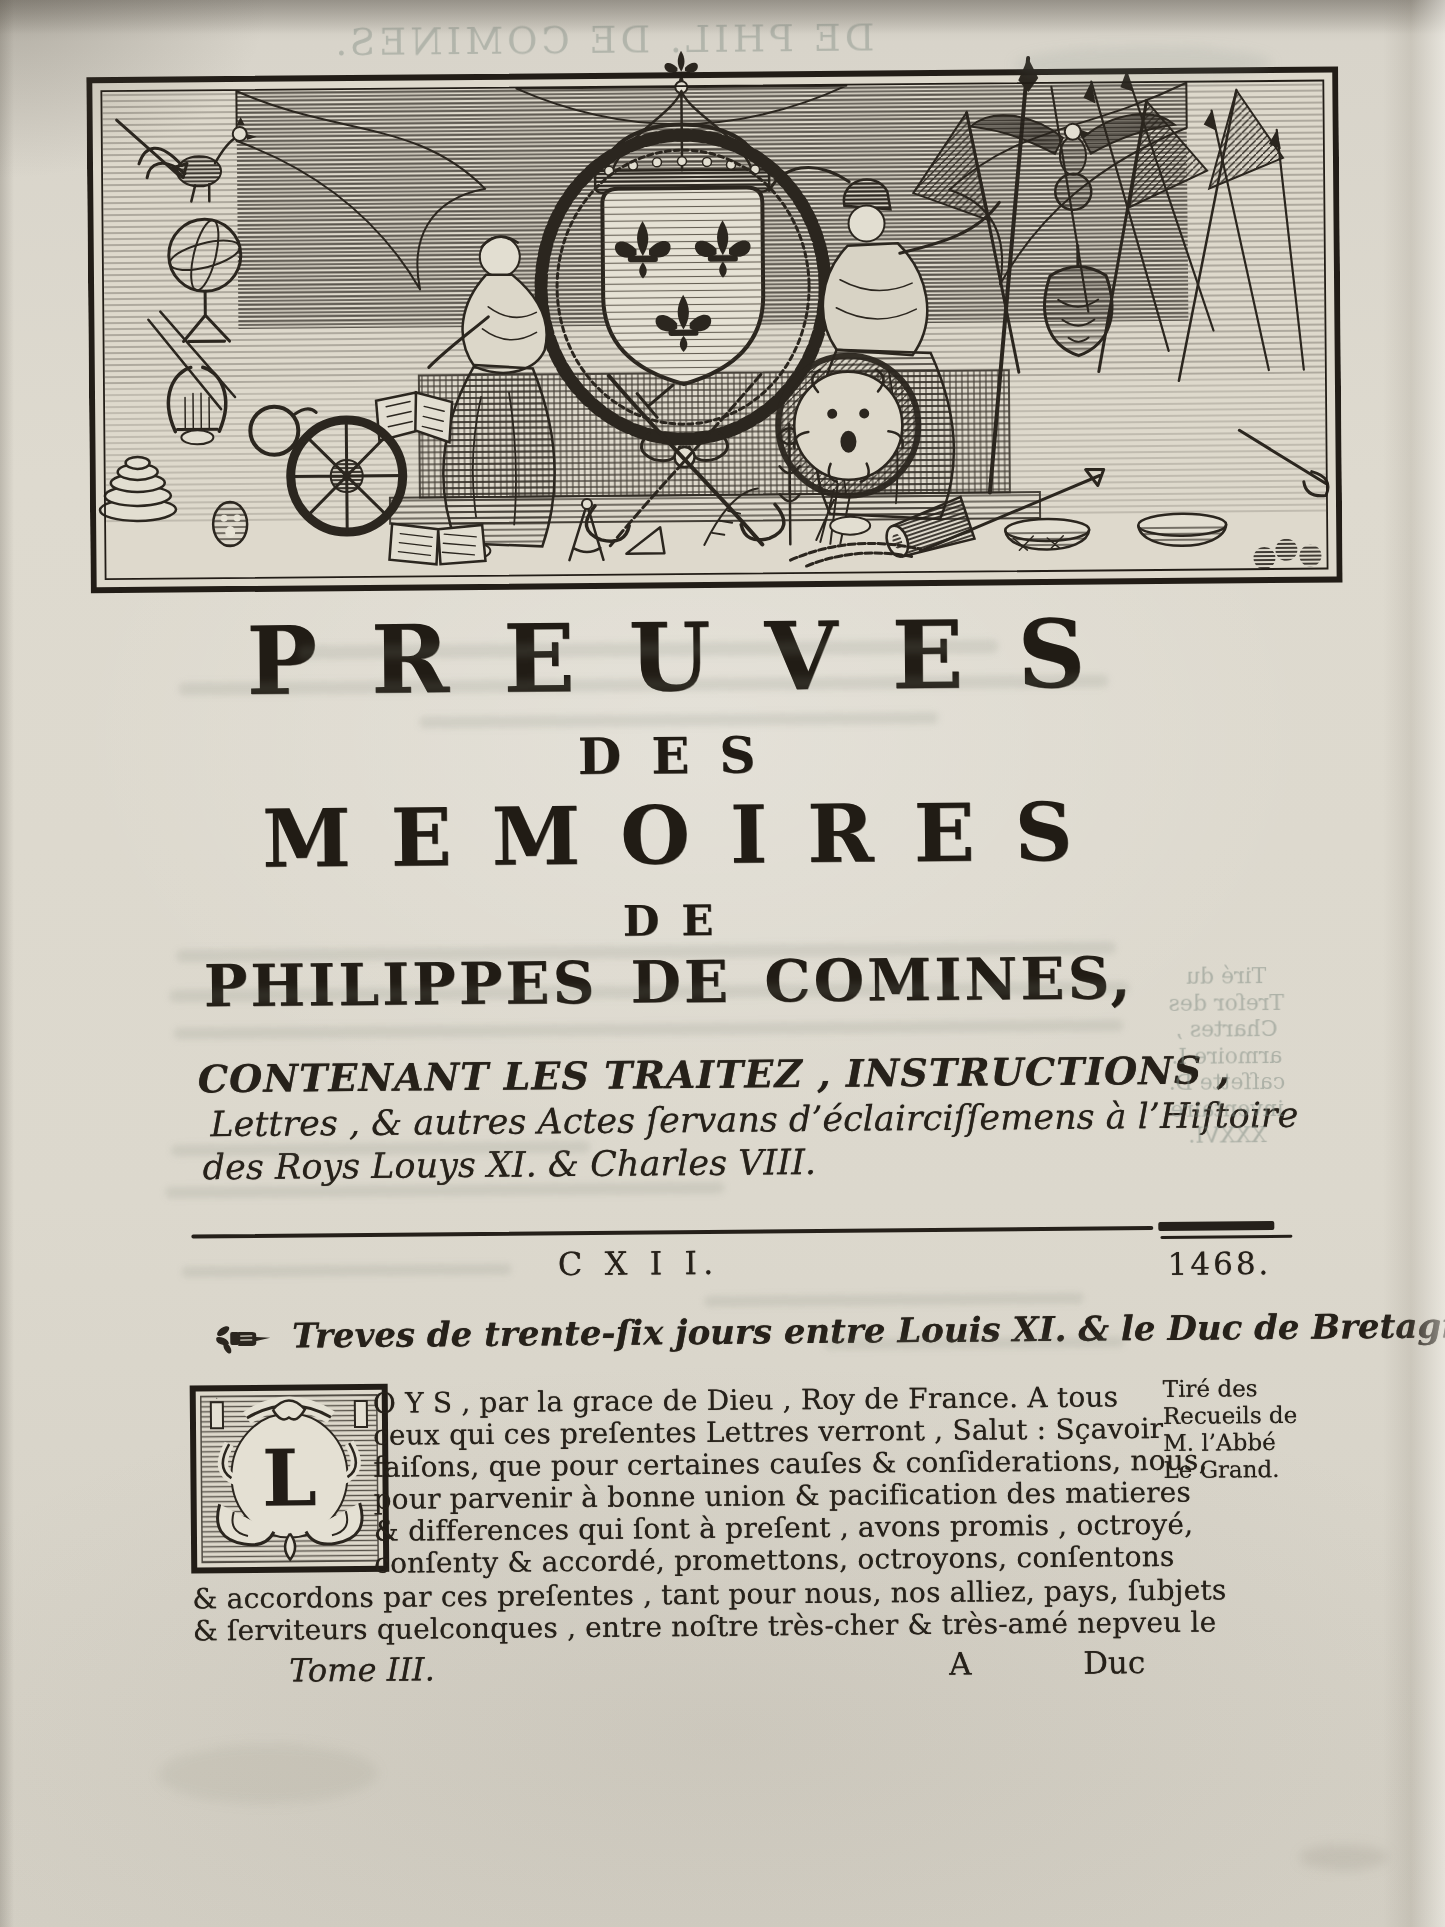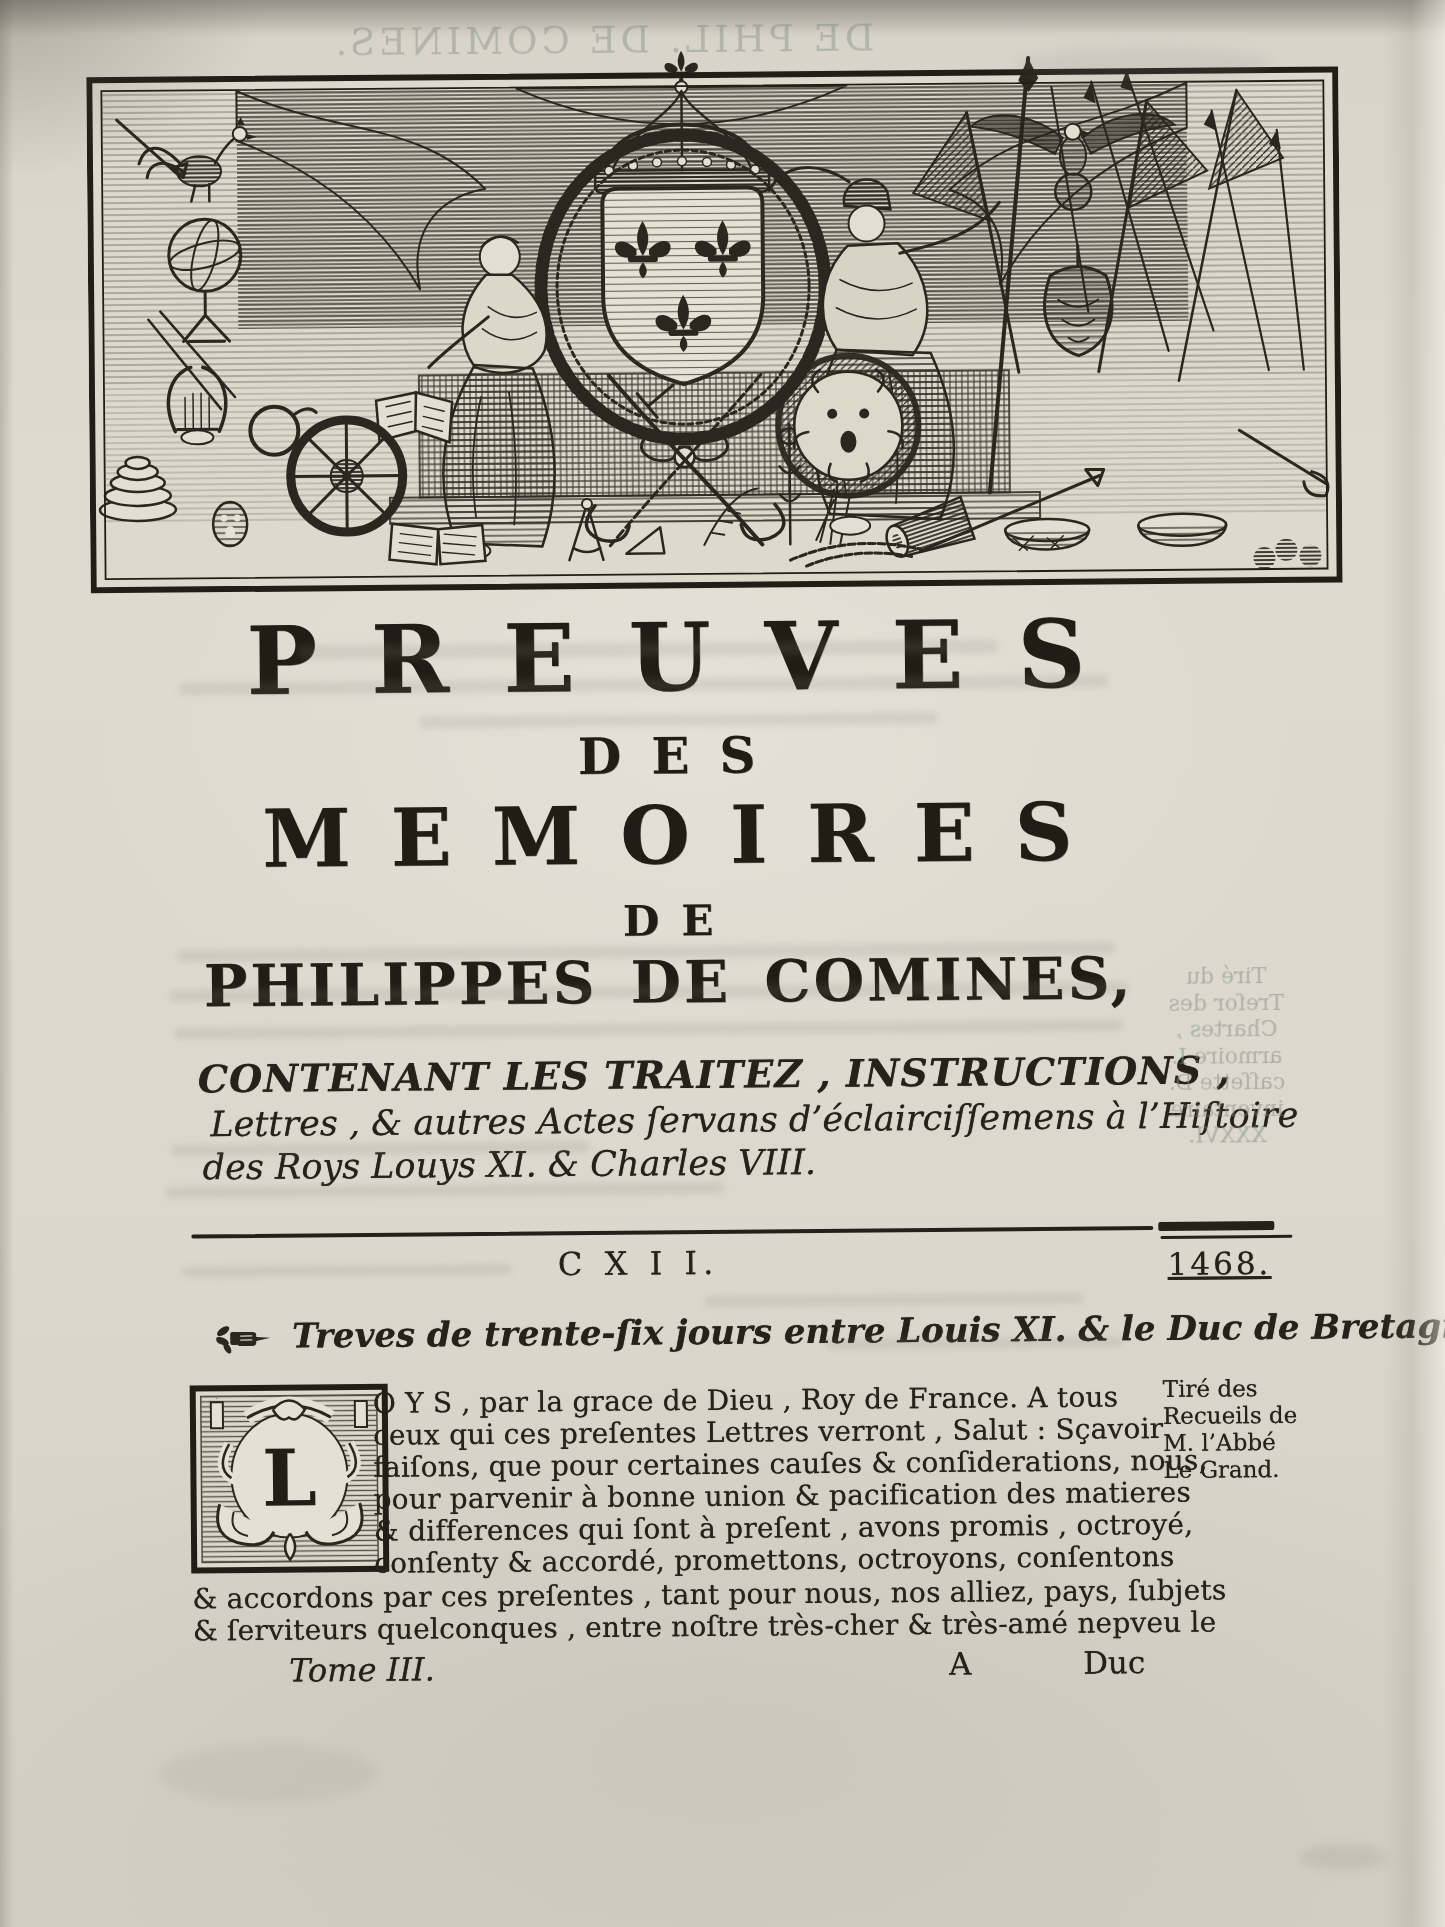--- a/index.html
+++ b/index.html
@@ -276,21 +276,21 @@
 
     <div class="abs it ink" style="left:196px;top:1052px;font-size:38px;font-weight:bold;letter-spacing:1px;">CONTENANT LES TRAITEZ , INSTRUCTIONS ,</div>
     <div class="abs it ink" style="left:208px;top:1100px;font-size:35px;">Lettres , &amp; autres Actes ſervans d’éclairciſſemens à l’Hiſtoire</div>
     <div class="abs it ink" style="left:200px;top:1143px;font-size:35px;">des Roys Louys XI. &amp; Charles VIII.</div>
 
     <div class="rule" style="left:188px;top:1230px;width:962px;height:4px;"></div>
 
     <div class="abs ctr ink" style="left:185px;top:1244px;width:900px;font-size:32px;letter-spacing:6px;">C X I I.</div>
     <div class="rule" style="left:1155px;top:1226px;width:116px;height:9px;"></div>
     <div class="rule" style="left:1157px;top:1240px;width:132px;height:2.5px;"></div>
-    <div class="abs ink" style="left:1164px;top:1250px;font-size:31px;letter-spacing:3px;text-decoration:underline;">1468.</div>
+    <div class="abs ink" style="left:1164px;top:1250px;font-size:31px;letter-spacing:3px;">1468.</div>
 
     <div class="abs" style="left:212px;top:1318px;">
       <svg width="62" height="32" viewBox="0 0 62 32">
         <g fill="#2b261f">
           <ellipse cx="7" cy="9" rx="7" ry="3.5" transform="rotate(-35 7 9)"></ellipse>
           <ellipse cx="6" cy="19" rx="7" ry="3.5" transform="rotate(25 6 19)"></ellipse>
           <ellipse cx="11" cy="26" rx="6" ry="3" transform="rotate(60 11 26)"></ellipse>
           <rect x="14" y="10" width="9" height="13" rx="2"></rect>
           <path d="M22,10 l14,0 q4,0 4,3 l0,2 14,1 -14,3 0,2 q0,3 -4,3 l-14,0 z"></path>
         </g>

